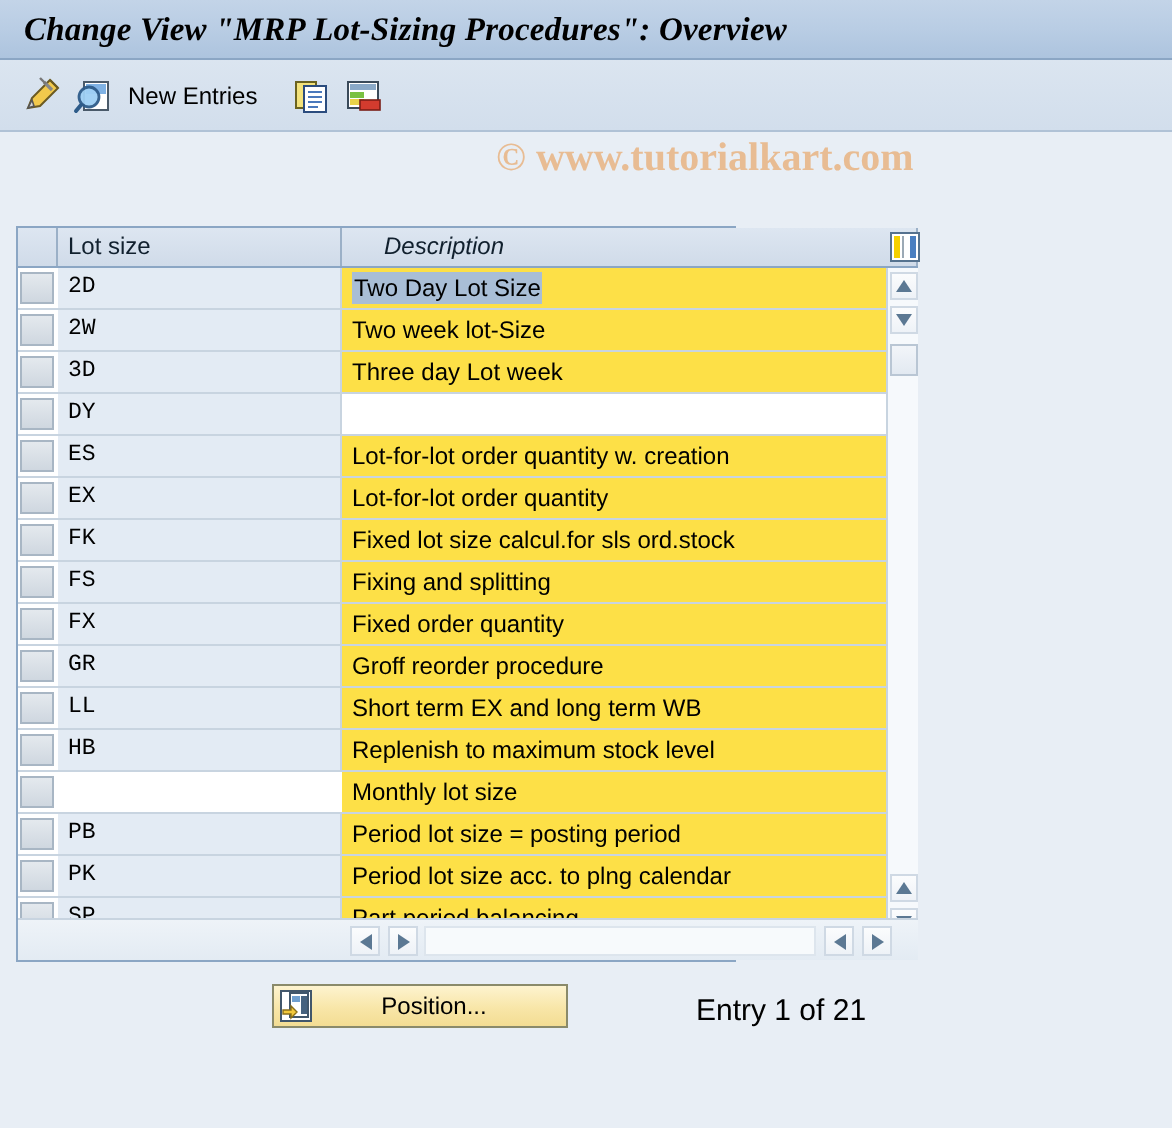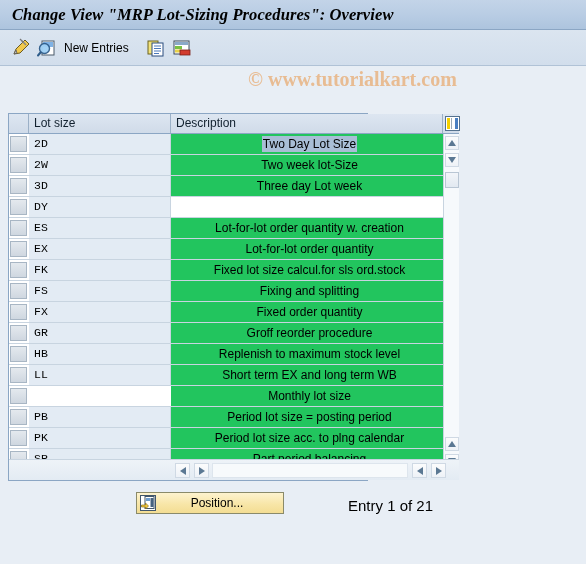--- a/index.html
+++ b/index.html
@@ -100,21 +100,21 @@
     font-size: 12px;
     color: #11202e;
     box-sizing: border-box;
     padding-left: 5px;
     white-space: nowrap;
     overflow: hidden;
     cursor: pointer;
   }
   #th-sel   { left: 0;   width: 20px; border-right: 1px solid #9bb0c7; padding-left:0; }
   #th-code  { left: 20px;  width: 142px; border-right: 1px solid #9bb0c7; }
-  #th-desc  { left: 162px; width: 272px; border-right: 1px solid #9bb0c7; }
+  #th-desc  { left: 178px; width: 272px; border-right: 1px solid #9bb0c7; font-style: italic; }
   #th-icon  { left: 434px; width: 16px; }
   #colcfg-icon {
     position: absolute;
     left: 436px; top: 2px;
     width: 15px; height: 15px;
     border: 1px solid #55728f;
     background: #ffffff;
     box-sizing: border-box;
     cursor: pointer;
   }
@@ -165,29 +165,28 @@
     color: #000;
     white-space: nowrap;
     overflow: hidden;
     cursor: text;
   }
   .cell-desc {
     position: absolute;
     left: 162px; top: 0;
     width: 272px; height: 20px;
     line-height: 20px;
-    background: #22c55e;
+    background: #fde047;
     box-sizing: border-box;
     padding-left: 5px;
     font-size: 12px;
     color: #000;
     white-space: nowrap;
     overflow: hidden;
     cursor: text;
-    text-align: center;
   }
   .cell-desc .sel-txt {
     background: #a9bed6;
     padding: 1px 1px;
   }
 
   
   #vscroll {
     position: absolute;
     left: 434px; top: 20px;
@@ -404,27 +403,27 @@
         <div class="cell-code">FX</div>
         <div class="cell-desc">Fixed order quantity</div>
       </div>
       <div class="row">
         <div class="cell-sel"></div>
         <div class="cell-code">GR</div>
         <div class="cell-desc">Groff reorder procedure</div>
       </div>
       <div class="row">
         <div class="cell-sel"></div>
+        <div class="cell-code">LL</div>
+        <div class="cell-desc">Short term EX and long term WB</div>
+      </div>
+      <div class="row">
+        <div class="cell-sel"></div>
         <div class="cell-code">HB</div>
         <div class="cell-desc">Replenish to maximum stock level</div>
-      </div>
-      <div class="row">
-        <div class="cell-sel"></div>
-        <div class="cell-code">LL</div>
-        <div class="cell-desc">Short term EX and long term WB</div>
       </div>
       <div class="row">
         <div class="cell-sel"></div>
         <div class="cell-desc">Monthly lot size</div>
       </div>
       <div class="row">
         <div class="cell-sel"></div>
         <div class="cell-code">PB</div>
         <div class="cell-desc">Period lot size = posting period</div>
       </div>

